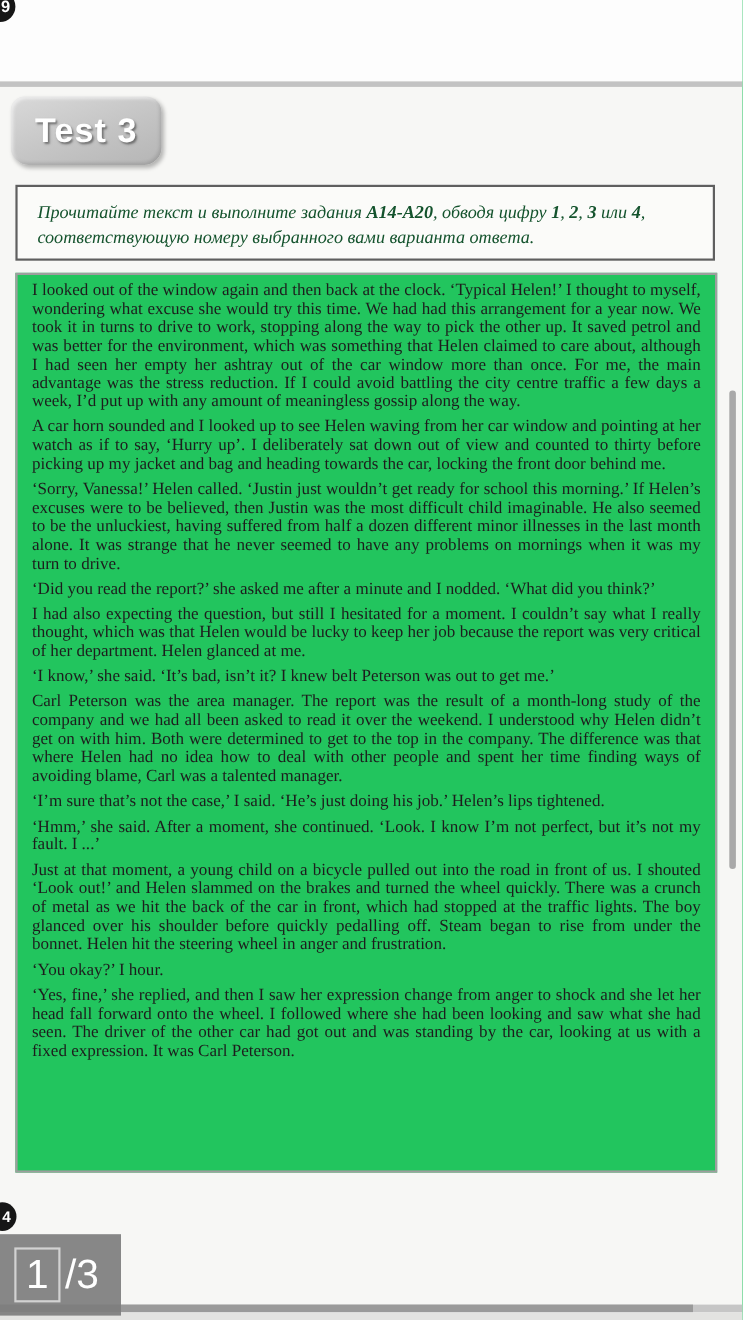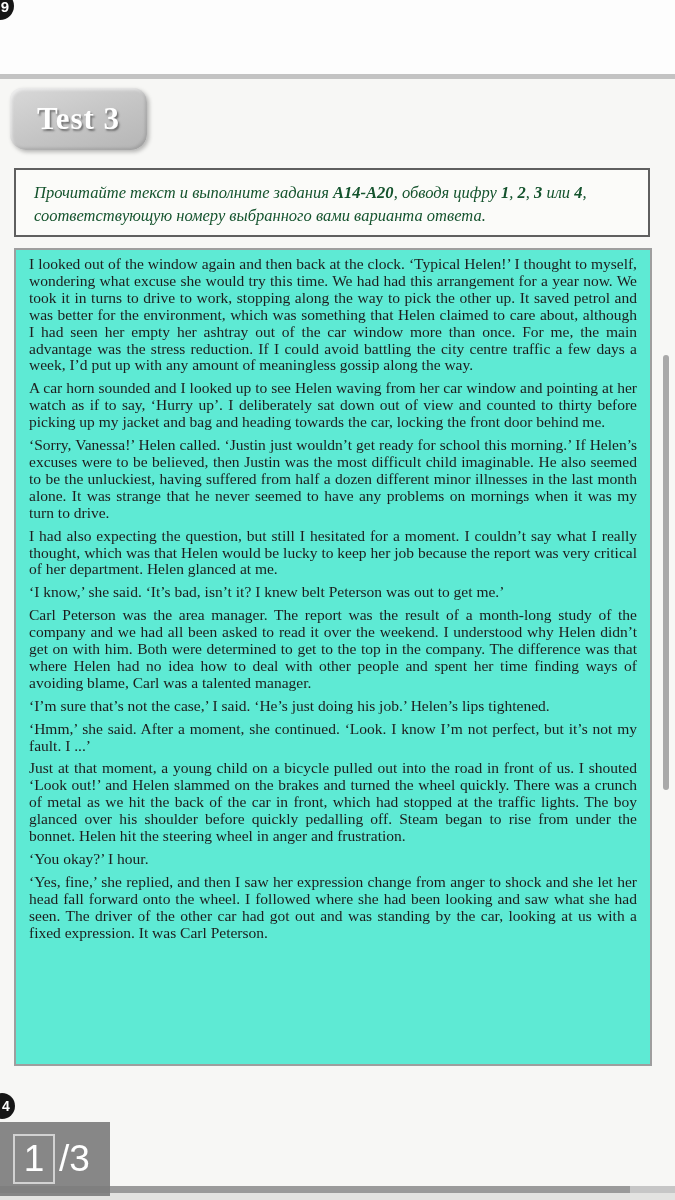--- a/index.html
+++ b/index.html
@@ -23,36 +23,36 @@
   .test-tab{
     position:absolute;left:10px;top:88px;width:137px;height:62px;
     background:linear-gradient(160deg,#d9d9d9 0%,#c4c4c4 55%,#b5b5b5 100%);
     border-radius:12px 14px 16px 16px;
     box-shadow:2px 2px 4px rgba(0,0,0,0.28), inset -2px -2px 3px rgba(0,0,0,0.12), inset 2px 2px 3px rgba(255,255,255,0.55);
     display:flex;align-items:center;justify-content:center;
   }
   .test-tab span{
     color:#fff;font-weight:bold;font-size:31px;letter-spacing:1px;
     text-shadow:1.5px 1.5px 2px rgba(90,90,90,0.8);
-    font-family:Liberation Serif, serif;
+    font-family:Liberation Sans, sans-serif;
   }
 
   
   .instruction-box{
     position:absolute;left:14px;top:168px;width:636px;height:69px;box-sizing:border-box;
     background:#fbfbf9;border:2px solid #5f5f5f;
     padding:11px 18px 0 18px;
     font-style:italic;font-size:16.5px;line-height:23px;color:#14532d;
   }
   .instruction-box b{font-weight:bold;}
 
   
   .passage-box{
     position:absolute;left:14px;top:248px;width:638px;height:818px;box-sizing:border-box;
-    background:#5eead4;border:2px solid #9e9e9e;
+    background:#22c55e;border:2px solid #9e9e9e;
     padding:6px 13px 0 13px;
     font-size:15.5px;line-height:16.9px;color:#1d1d1d;
     text-align:justify;overflow:hidden;
   }
   .passage-box p{margin:0 0 6px 0;}
 
   
   .scrollbar-thumb{
     position:absolute;left:663px;top:355px;width:6px;height:435px;
     background:#a9a9a9;border-radius:3px;
@@ -90,20 +90,21 @@
 </div>
 
 <div class="instruction-box">
   <span><span>Прочитайте текст и выполните задания </span><b>А14-А20</b><span>, обводя цифру </span><b>1</b><span>, </span><b>2</b><span>, </span><b>3</b><span> или </span><b>4</b><span>, соответствующую номеру выбранного вами варианта ответа.</span></span>
 </div>
 
 <div class="passage-box">
     <p>I looked out of the window again and then back at the clock. ‘Typical Helen!’ I thought to myself, wondering what excuse she would try this time. We had had this arrangement for a year now. We took it in turns to drive to work, stopping along the way to pick the other up. It saved petrol and was better for the environment, which was something that Helen claimed to care about, although I had seen her empty her ashtray out of the car window more than once. For me, the main advantage was the stress reduction. If I could avoid battling the city centre traffic a few days a week, I’d put up with any amount of meaningless gossip along the way.</p>
     <p>A car horn sounded and I looked up to see Helen waving from her car window and pointing at her watch as if to say, ‘Hurry up’. I deliberately sat down out of view and counted to thirty before picking up my jacket and bag and heading towards the car, locking the front door behind me.</p>
     <p>‘Sorry, Vanessa!’ Helen called. ‘Justin just wouldn’t get ready for school this morning.’ If Helen’s excuses were to be believed, then Justin was the most difficult child imaginable. He also seemed to be the unluckiest, having suffered from half a dozen different minor illnesses in the last month alone. It was strange that he never seemed to have any problems on mornings when it was my turn to drive.</p>
+    <p>‘Did you read the report?’ she asked me after a minute and I nodded. ‘What did you think?’</p>
     <p>I had also expecting the question, but still I hesitated for a moment. I couldn’t say what I really thought, which was that Helen would be lucky to keep her job because the report was very critical of her department. Helen glanced at me.</p>
     <p>‘I know,’ she said. ‘It’s bad, isn’t it? I knew belt Peterson was out to get me.’</p>
     <p>Carl Peterson was the area manager. The report was the result of a month-long study of the company and we had all been asked to read it over the weekend. I understood why Helen didn’t get on with him. Both were determined to get to the top in the company. The difference was that where Helen had no idea how to deal with other people and spent her time finding ways of avoiding blame, Carl was a talented manager.</p>
     <p>‘I’m sure that’s not the case,’ I said. ‘He’s just doing his job.’ Helen’s lips tightened.</p>
     <p>‘Hmm,’ she said. After a moment, she continued. ‘Look. I know I’m not perfect, but it’s not my fault. I ...’</p>
     <p>Just at that moment, a young child on a bicycle pulled out into the road in front of us. I shouted ‘Look out!’ and Helen slammed on the brakes and turned the wheel quickly. There was a crunch of metal as we hit the back of the car in front, which had stopped at the traffic lights. The boy glanced over his shoulder before quickly pedalling off. Steam began to rise from under the bonnet. Helen hit the steering wheel in anger and frustration.</p>
     <p>‘You okay?’ I hour.</p>
     <p>‘Yes, fine,’ she replied, and then I saw her expression change from anger to shock and she let her head fall forward onto the wheel. I followed where she had been looking and saw what she had seen. The driver of the other car had got out and was standing by the car, looking at us with a fixed expression. It was Carl Peterson.</p>
   </div>
 

